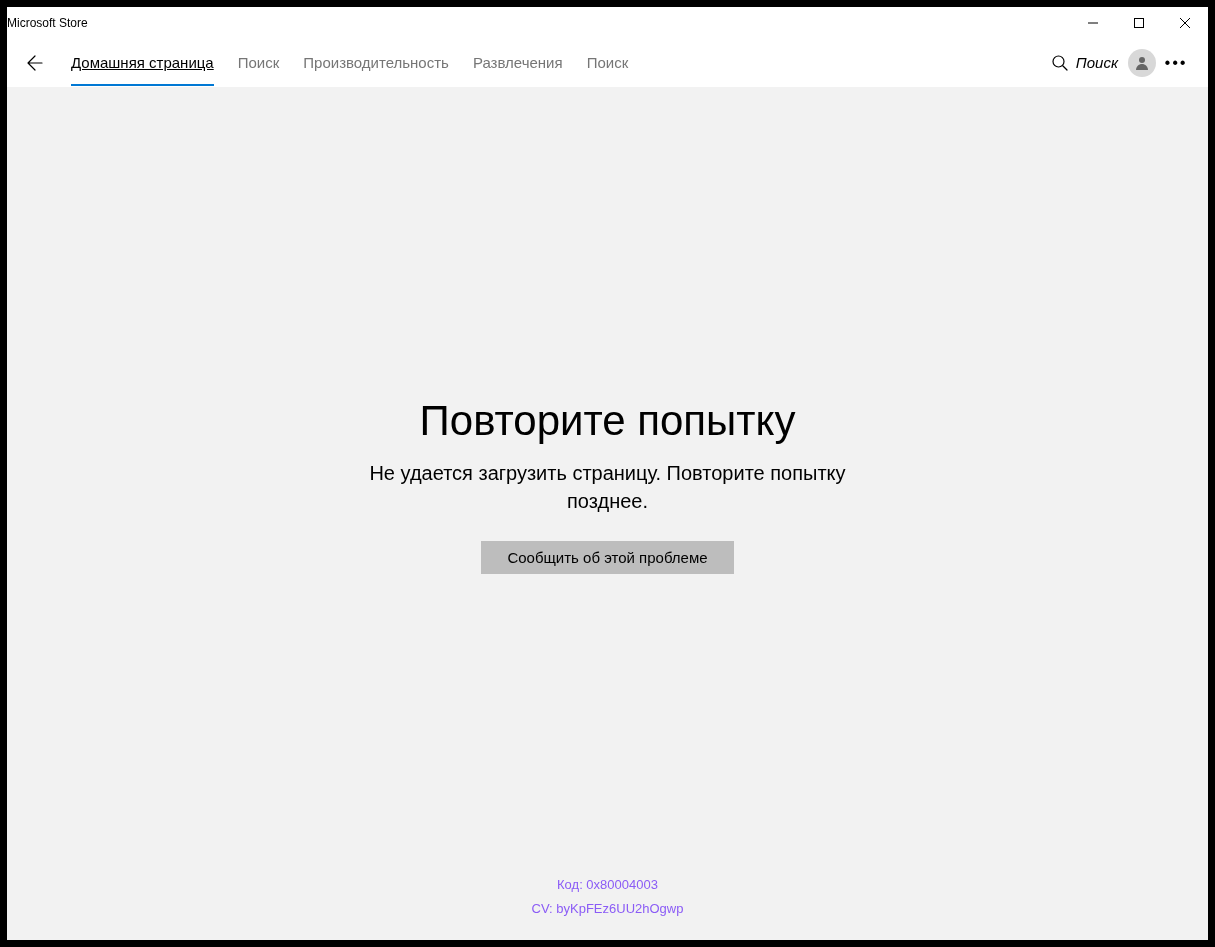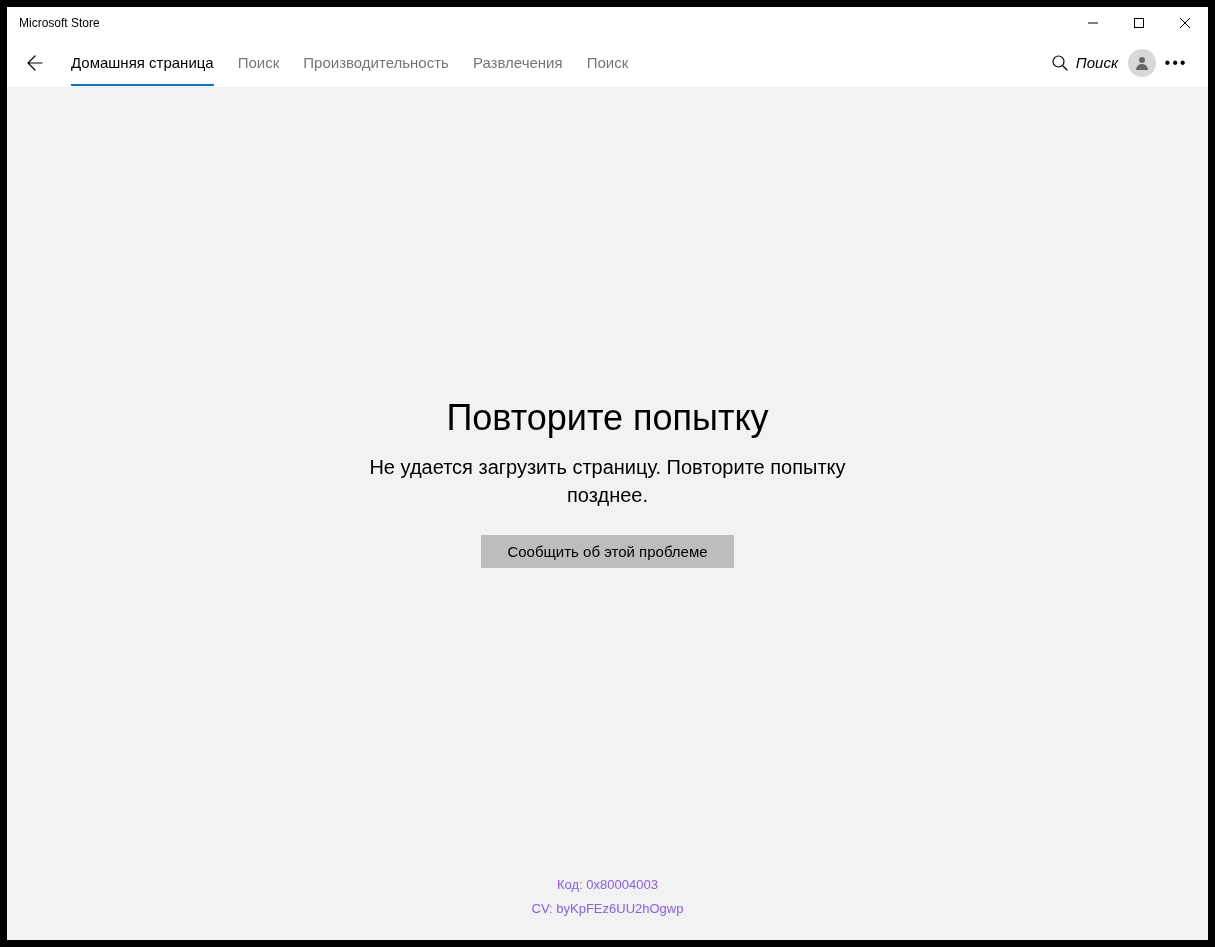--- a/index.html
+++ b/index.html
@@ -22,21 +22,20 @@
       height: 933px;
       background: #f2f2f2;
       display: flex;
       flex-direction: column;
     }
     .titlebar {
       height: 32px;
       background: #fff;
       display: flex;
       align-items: center;
-      padding-left: 12px;
       flex-shrink: 0;
     }
     .titlebar-title {
       font-size: 12px;
       color: #000;
       flex: 1;
     }
     .win-controls {
       display: flex;
       height: 100%;
@@ -81,20 +80,21 @@
       height: 100%;
       display: flex;
       align-items: center;
       font-size: 15px;
       color: #767676;
       cursor: pointer;
       position: relative;
     }
     .nav-tab.active {
       color: #000;
+      text-decoration: underline;
     }
     .nav-tab.active::after {
       content: "";
       position: absolute;
       bottom: 0;
       left: 12px;
       right: 12px;
       height: 2px;
       background: #0078d4;
     }
@@ -142,21 +142,21 @@
       flex: 1;
       background: #f2f2f2;
       display: flex;
       flex-direction: column;
       align-items: center;
       justify-content: flex-start;
       padding-top: 310px;
       position: relative;
     }
     .error-title {
-      font-size: 36px;
+      font-size: 42px;
       font-weight: 400;
       color: #000;
       margin-bottom: 14px;
       text-align: right;
     }
     .error-message {
       font-size: 20px;
       color: #000;
       text-align: center;
       max-width: 520px;

